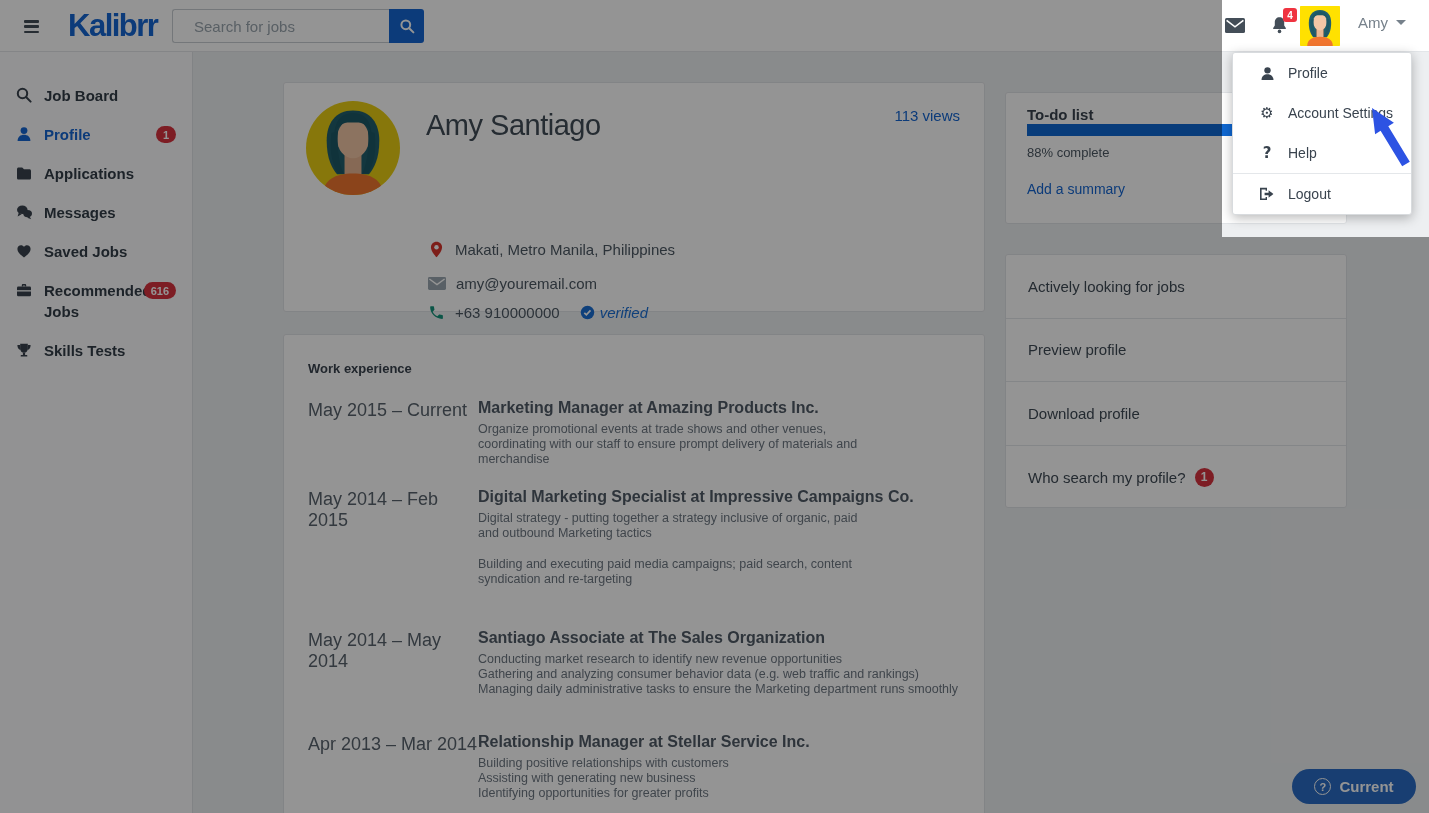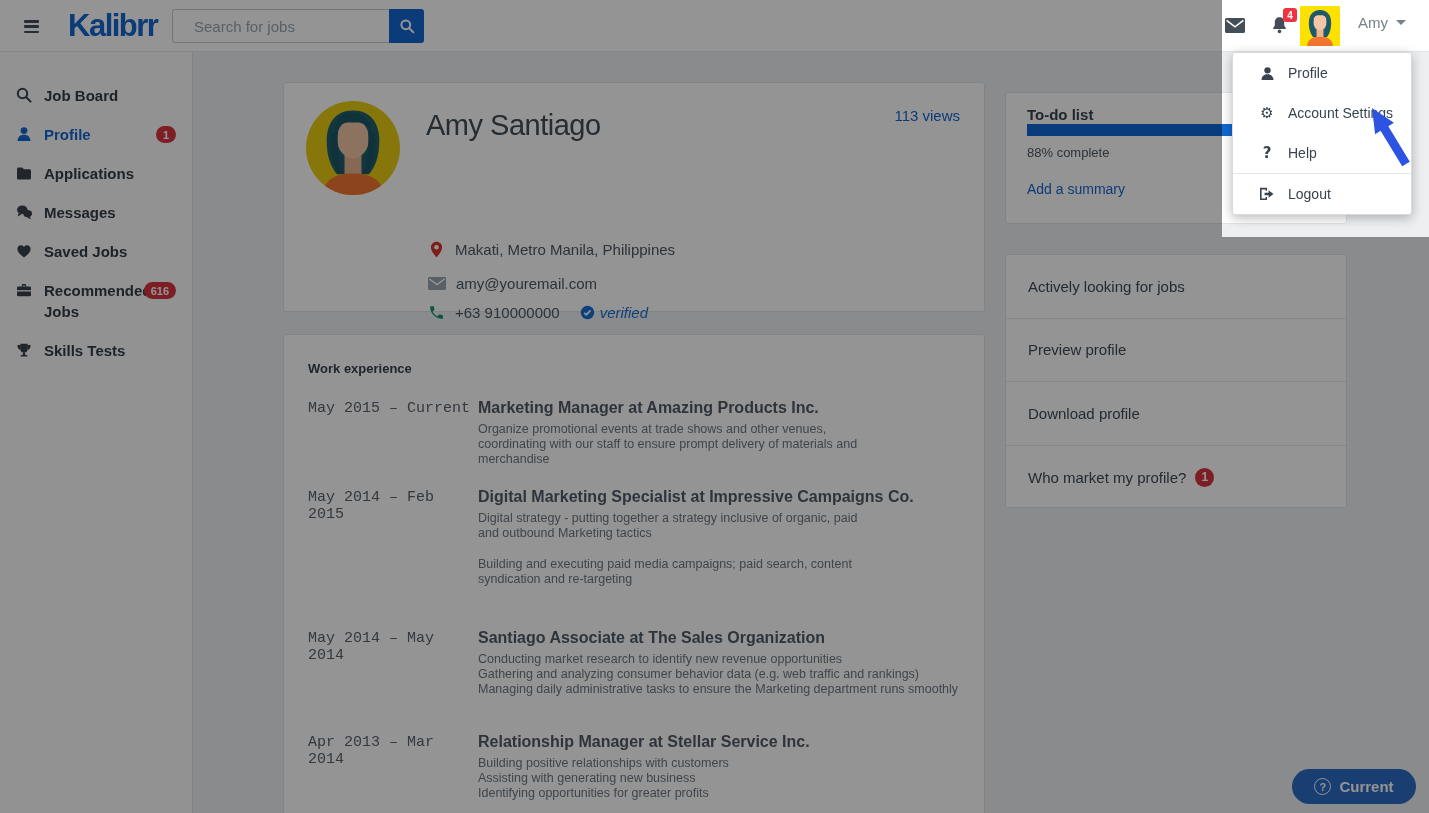--- a/index.html
+++ b/index.html
@@ -41,21 +41,21 @@
   .contact-row { position:absolute; left:144px; display:flex; align-items:center; gap:10px; font-size:15px; color:#4c5863; }
   .row-location { top:158px; }
   .row-email { top:192px; }
   .row-phone { top:221px; }
   .verified { display:flex; align-items:center; gap:5px; color:#1a6fd4; font-style:italic; margin-left:10px; }
   .views-link { position:absolute; right:24px; top:24px; font-size:15px; color:#1566d2; cursor:pointer; }
 
   #work-card { left:283px; top:334px; width:702px; height:520px; }
   .card-title { position:absolute; left:24px; top:26px; font-size:13px; font-weight:bold; color:#39434e; }
   .entry { position:absolute; left:24px; display:flex; }
-  .entry .dates { width:170px; flex:none; font-size:15px; color:#59636d; padding-top:2px;font-family:Liberation Mono, monospace; }
+  .entry .dates { width:170px; flex:none; font-size:18px; color:#59636d; padding-top:2px; }
   .entry .body { width:488px; }
   .role { font-size:16px; font-weight:bold; color:#505b66; line-height:19px; }
   .desc { margin-top:5px; font-size:12.5px; color:#6d7782; line-height:15.2px; white-space:pre-line; }
   .entry-1 { top:63px; } .entry-2 { top:152px; } .entry-3 { top:293px; } .entry-4 { top:397px; }
 
   
   #todo-card { left:1005px; top:92px; width:342px; height:132px; }
   .todo-title { position:absolute; left:21px; top:13px; font-size:15px; font-weight:bold; color:#39434e; }
   .progress-track { position:absolute; left:21px; top:31px; width:300px; height:12px; background:#d9dde2; }
   .progress-fill { height:100%; width:0; background:#0f68d2; }
@@ -297,21 +297,21 @@
     <div class="action-row">
       <span>Actively looking for jobs</span>
     </div>
     <div class="action-row">
       <span>Preview profile</span>
     </div>
     <div class="action-row">
       <span>Download profile</span>
     </div>
     <div class="action-row">
-      <span>Who market my profile?</span>
+      <span>Who search my profile?</span>
       <span class="action-badge">1</span>
     </div>
   </div>
 
   <div class="support-btn">
     <span class="q-icon">?</span>
     <span>Current</span>
   </div>
 
   <div class="dim dim-left"></div>

